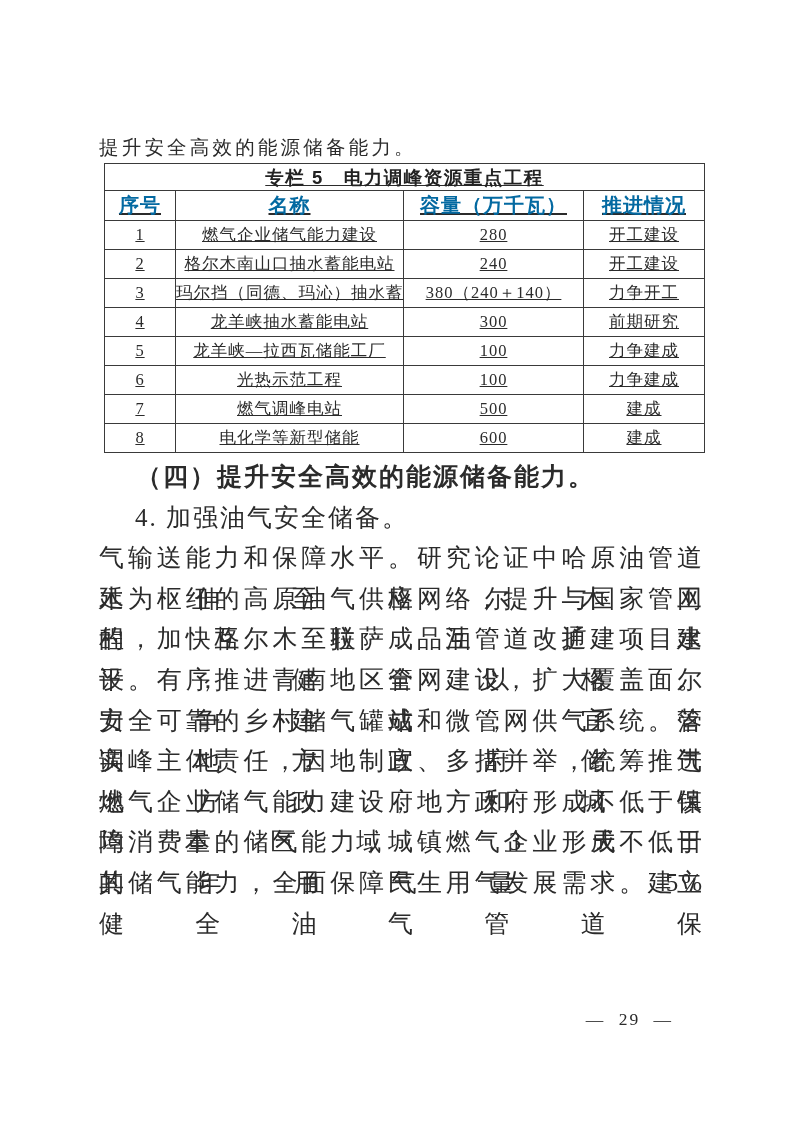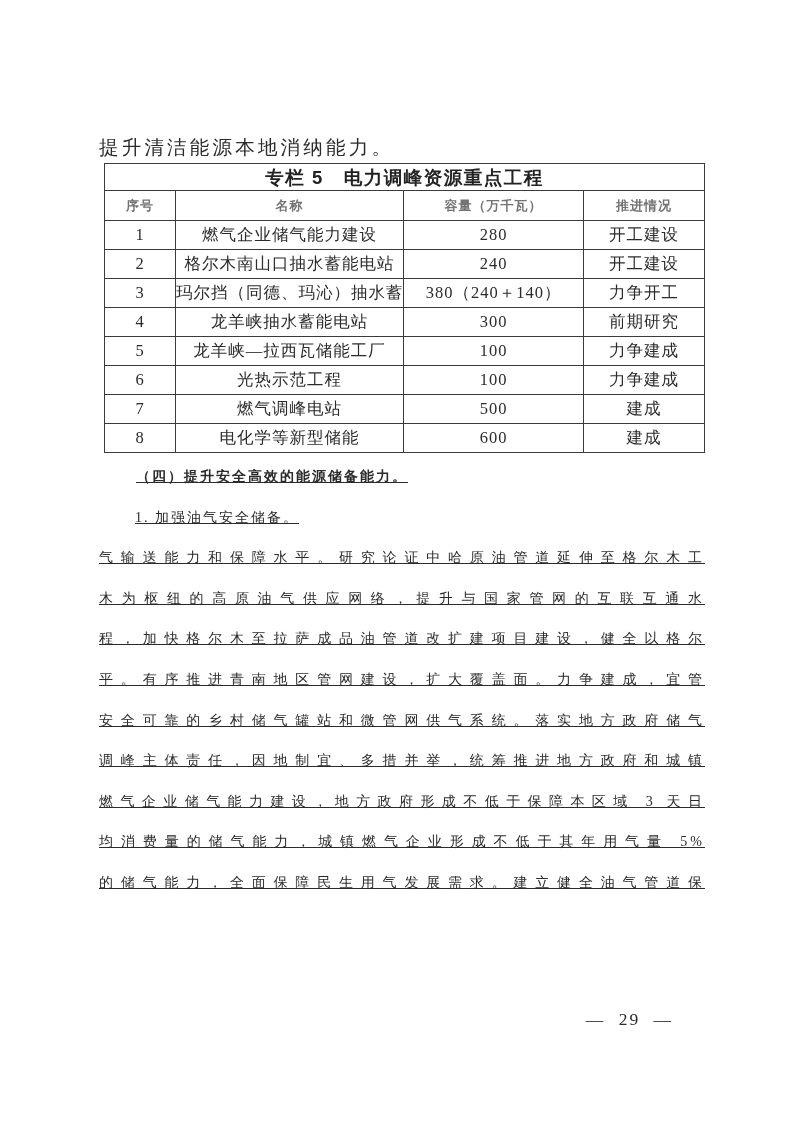--- a/index.html
+++ b/index.html
@@ -7,64 +7,64 @@
     width:800px;height:1131px;background:#ffffff;position:relative;
     font-family:"Liberation Serif","DejaVu Serif",serif;color:#2b2b2b;
     overflow:hidden;
   }
   .intro-line{
     position:absolute;left:99px;top:134px;width:620px;
     font-size:19.5px;letter-spacing:3.2px;white-space:nowrap;
   }
   table.box-table{
     position:absolute;left:104px;top:163px;width:600px;
-    border-collapse:collapse;table-layout:fixed;
+    border-collapse:collapse;table-layout:fixed;text-decoration:underline;
   }
   table.box-table td,table.box-table th{
     border:1.4px solid #3a3a3a;padding:0;vertical-align:middle;
     overflow:hidden;white-space:nowrap;
   }
   .tbl-title{
     height:26px;text-align:center;
     font-family:"Liberation Sans","DejaVu Sans",sans-serif;
     font-weight:bold;font-size:18.5px;letter-spacing:1.5px;color:#222;
   }
   th.col-hdr{
     height:29px;text-align:center;
     font-family:"Liberation Sans","DejaVu Sans",sans-serif;
-    font-weight:bold;font-size:13px;letter-spacing:1px;color:#737373;
+    font-weight:bold;font-size:20px;letter-spacing:1px;color:#0369a1;
   }
   td.cell{
     height:28px;text-align:center;font-size:16.5px;letter-spacing:1px;
   }
   .content{
     position:absolute;left:99px;top:457px;width:606px;
   }
   .line{
-    height:40.6px;line-height:40.6px;font-size:14px;text-decoration:underline;
+    height:40.6px;line-height:40.6px;font-size:25px;
   }
   .heading{
     font-weight:bold;letter-spacing:2px;text-indent:37px;white-space:nowrap;
   }
   .subheading{
     letter-spacing:2px;text-indent:36px;white-space:nowrap;
   }
   .body-line{
     letter-spacing:3px;text-align:justify;text-align-last:justify;
   }
   .body-line.indent{text-indent:39px;}
   .page-number{
     position:absolute;top:1009px;right:127px;
     font-size:17.5px;letter-spacing:2px;word-spacing:7px;white-space:nowrap;margin-left:19px;
   }
 </style>
 </head>
 <body>
 
-<div class="intro-line">提升清洁能源本地消纳能力。</div>
+<div class="intro-line">提升安全高效的能源储备能力。</div>
 
 <table class="box-table">
   <colgroup>
     <col style="width:71px">
       <col style="width:228px">
       <col style="width:180px">
       <col style="width:121px">
   </colgroup>
   <tbody>
     <tr>
@@ -122,21 +122,21 @@
       <td class="cell">8</td>
       <td class="cell">电化学等新型储能</td>
       <td class="cell">600</td>
       <td class="cell">建成</td>
     </tr>
   </tbody>
 </table>
 
 <div class="content">
   <div class="line heading">（四）提升安全高效的能源储备能力。</div>
-  <div class="line subheading">1. 加强油气安全储备。</div>
+  <div class="line subheading">4. 加强油气安全储备。</div>
   <div class="line body-line">气输送能力和保障水平。研究论证中哈原油管道延伸至格尔木工</div>
   <div class="line body-line">木为枢纽的高原油气供应网络，提升与国家管网的互联互通水</div>
   <div class="line body-line">程，加快格尔木至拉萨成品油管道改扩建项目建设，健全以格尔</div>
   <div class="line body-line">平。有序推进青南地区管网建设，扩大覆盖面。力争建成，宜管</div>
   <div class="line body-line">安全可靠的乡村储气罐站和微管网供气系统。落实地方政府储气</div>
   <div class="line body-line">调峰主体责任，因地制宜、多措并举，统筹推进地方政府和城镇</div>
   <div class="line body-line">燃气企业储气能力建设，地方政府形成不低于保障本区域 3 天日</div>
   <div class="line body-line">均消费量的储气能力，城镇燃气企业形成不低于其年用气量 5%</div>
   <div class="line body-line">的储气能力，全面保障民生用气发展需求。建立健全油气管道保</div>
 </div>

